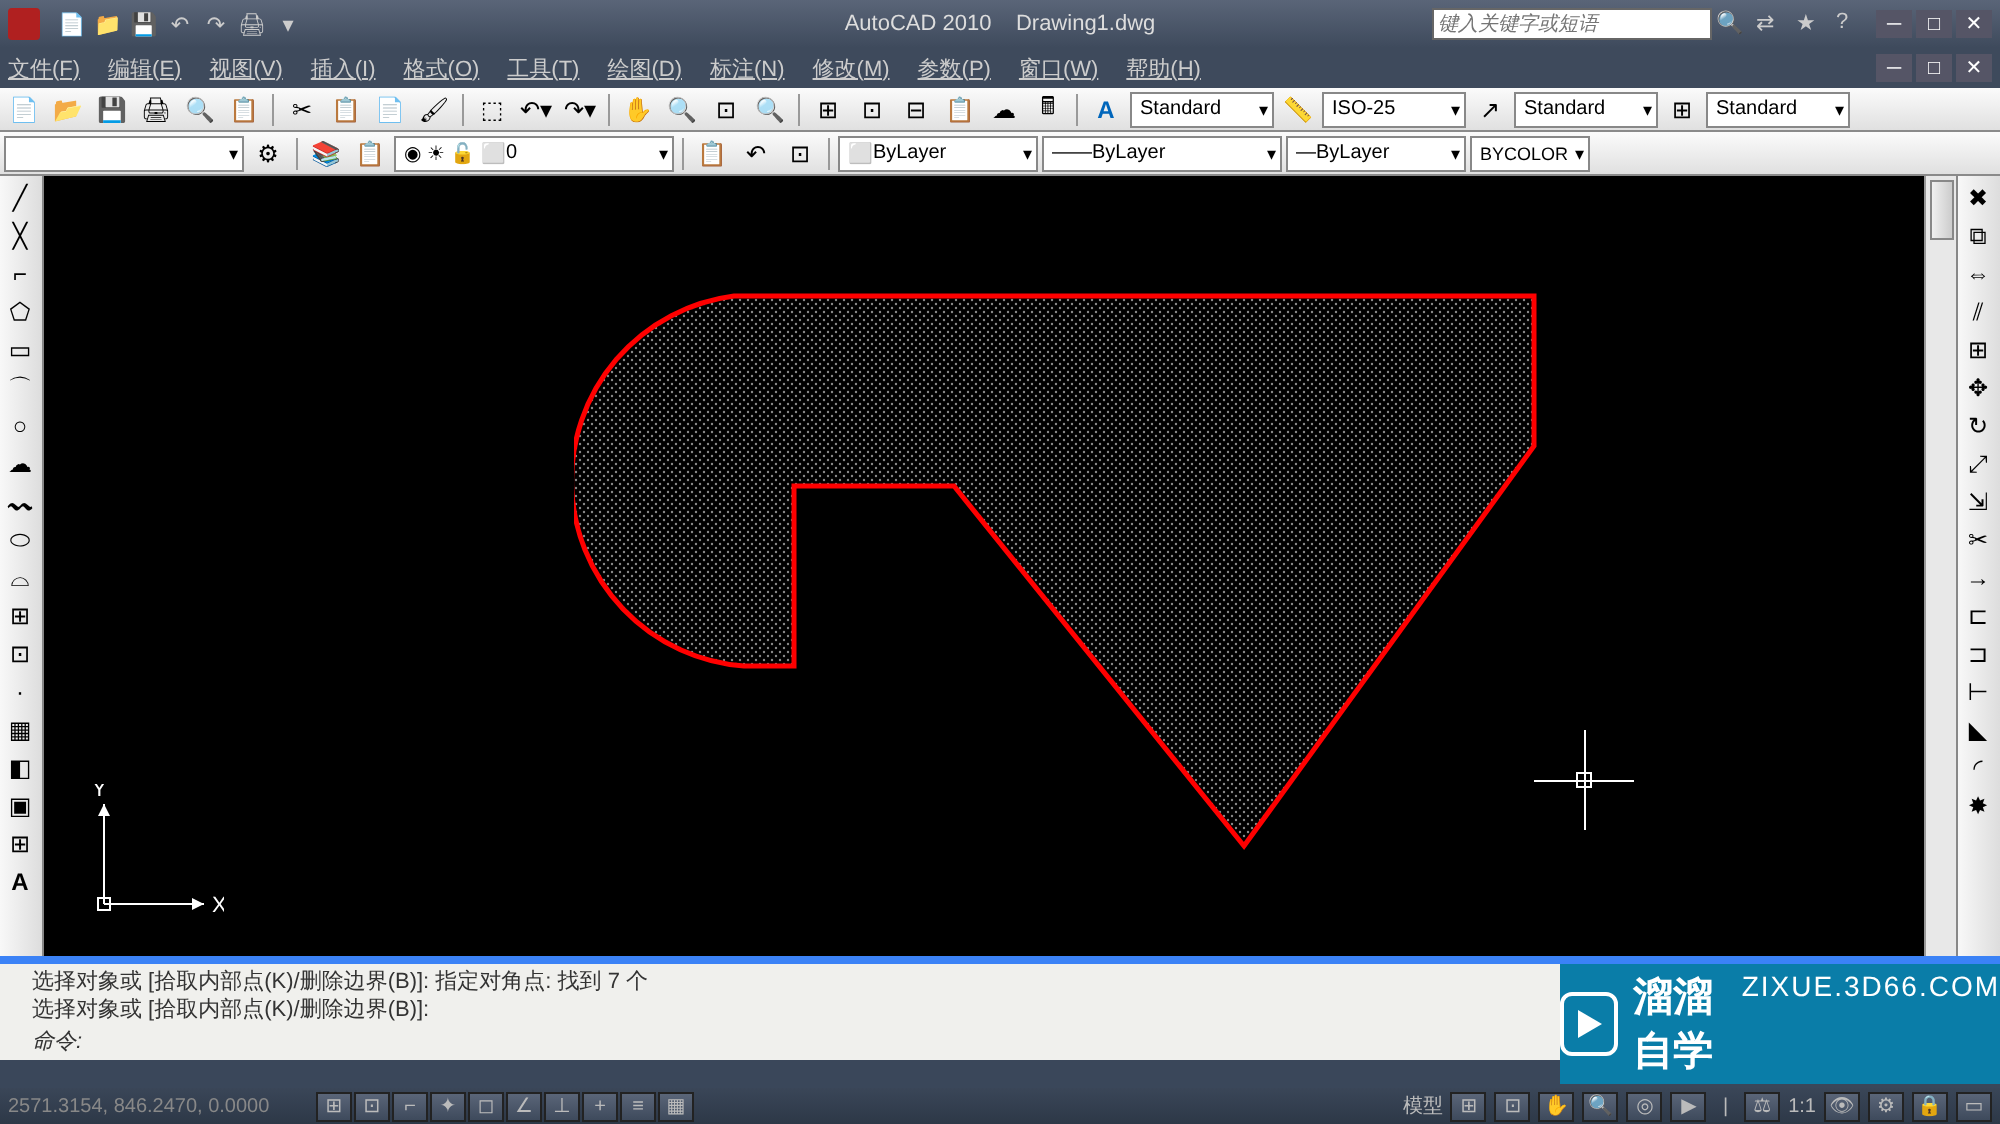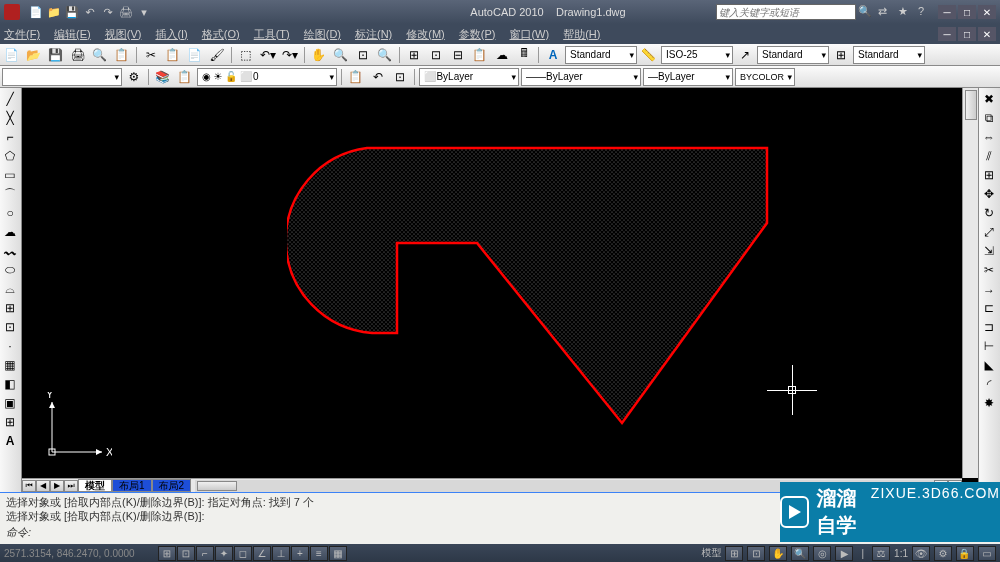--- a/index.html
+++ b/index.html
@@ -3,21 +3,21 @@
   <meta charset="utf-8">
   <style>
     * { margin: 0; padding: 0; box-sizing: border-box; font-family: "Microsoft YaHei", sans-serif; }
     body { width: 1000px; height: 562px; background: #3a475a; overflow: hidden; position: relative; font-size: 11px; }
     
     
     .title-bar { height: 24px; background: linear-gradient(#5a6578, #3e4a5c); display: flex; align-items: center; color: #ccc; position: relative; }
     .logo { width: 16px; height: 16px; margin: 0 4px; background: #b02020; border-radius: 2px; }
     .qat { display: flex; gap: 2px; margin-left: 4px; }
     .qat-btn { width: 16px; height: 16px; display: flex; align-items: center; justify-content: center; color: #ccc; cursor: pointer; }
-    .title-text { position: absolute; left: 50%; transform: translateX(-50%); color: #ddd; font-size: 11px; margin-left: 48px; }
+    .title-text { position: absolute; left: 50%; transform: translateX(-50%); color: #ddd; font-size: 11px; }
     .search-box { position: absolute; right: 144px; width: 140px; height: 16px; background: #fff; border: 1px solid #666; font-size: 10px; padding: 0 2px; color: #666; }
     .title-right { position: absolute; right: 4px; display: flex; gap: 6px; align-items: center; }
     .title-right .icon { width: 14px; height: 14px; color: #ccc; }
     .win-btns { display: flex; gap: 2px; }
     .win-btn { width: 18px; height: 14px; background: #556; display: flex; align-items: center; justify-content: center; font-size: 10px; color: #fff; }
     
     
     .menu-bar { height: 20px; background: #3e4a5c; display: flex; align-items: center; padding: 0 4px; gap: 14px; color: #ccc; font-size: 11px; position: relative; }
     .menu-item { cursor: pointer; text-decoration: underline; }
     .menu-win-btns { position: absolute; right: 4px; display: flex; gap: 2px; }
@@ -51,21 +51,21 @@
     .hscroll-btn { width: 14px; height: 12px; background: linear-gradient(#f0f0f0, #ccc); border: 1px solid #888; display: flex; align-items: center; justify-content: center; font-size: 8px; }
     .tabs { display: flex; }
     .tab { height: 13px; padding: 0 6px; background: #1d4ed8; border: 1px solid #888; font-size: 10px; display: flex; align-items: center; }
     .tab.active { background: #fff; font-weight: bold; }
     .hscroll-track { flex: 1; height: 12px; background: #d8d8d8; position: relative; margin-left: 4px; }
     .hscroll-thumb { position: absolute; left: 2px; width: 40px; height: 10px; top: 1px; background: linear-gradient(#f0f0f0, #ccc); border: 1px solid #888; }
     .vscrollbar { position: absolute; right: 0; top: 0; bottom: 14px; width: 16px; background: #e8e8e8; border-left: 1px solid #999; }
     .vscroll-thumb { position: absolute; left: 2px; top: 2px; width: 12px; height: 30px; background: linear-gradient(90deg, #f0f0f0, #ccc); border: 1px solid #888; }
     
     
-    .command-area { position: absolute; bottom: 18px; left: 0; right: 0; height: 52px; background: #f0f0ed; border-top: 1px solid #3b82f6; padding: 2px 6px; font-size: 11px; font-family: SimSun, monospace; color: #333; overflow: hidden; }
+    .command-area { position: absolute; bottom: 32px; left: 0; right: 0; height: 52px; background: #f0f0ed; border-top: 4px solid #3b82f6; padding: 2px 16px; font-size: 11px; font-family: SimSun, monospace; color: #333; overflow: hidden; }
     .cmd-line { white-space: nowrap; line-height: 14px; }
     
     
     .status-bar { position: absolute; bottom: 0; left: 0; right: 0; height: 18px; background: linear-gradient(#3a4658, #2d3847); display: flex; align-items: center; color: #bbb; font-size: 10px; padding: 0 4px; gap: 4px; }
     .status-coords { width: 150px; color: #888; }
     .status-btns { display: flex; gap: 1px; }
     .status-btn { width: 18px; height: 15px; background: linear-gradient(#5a6578, #3e4a5c); border: 1px solid #222; display: flex; align-items: center; justify-content: center; }
     .status-right { position: absolute; right: 4px; display: flex; gap: 4px; align-items: center; }
     
     

